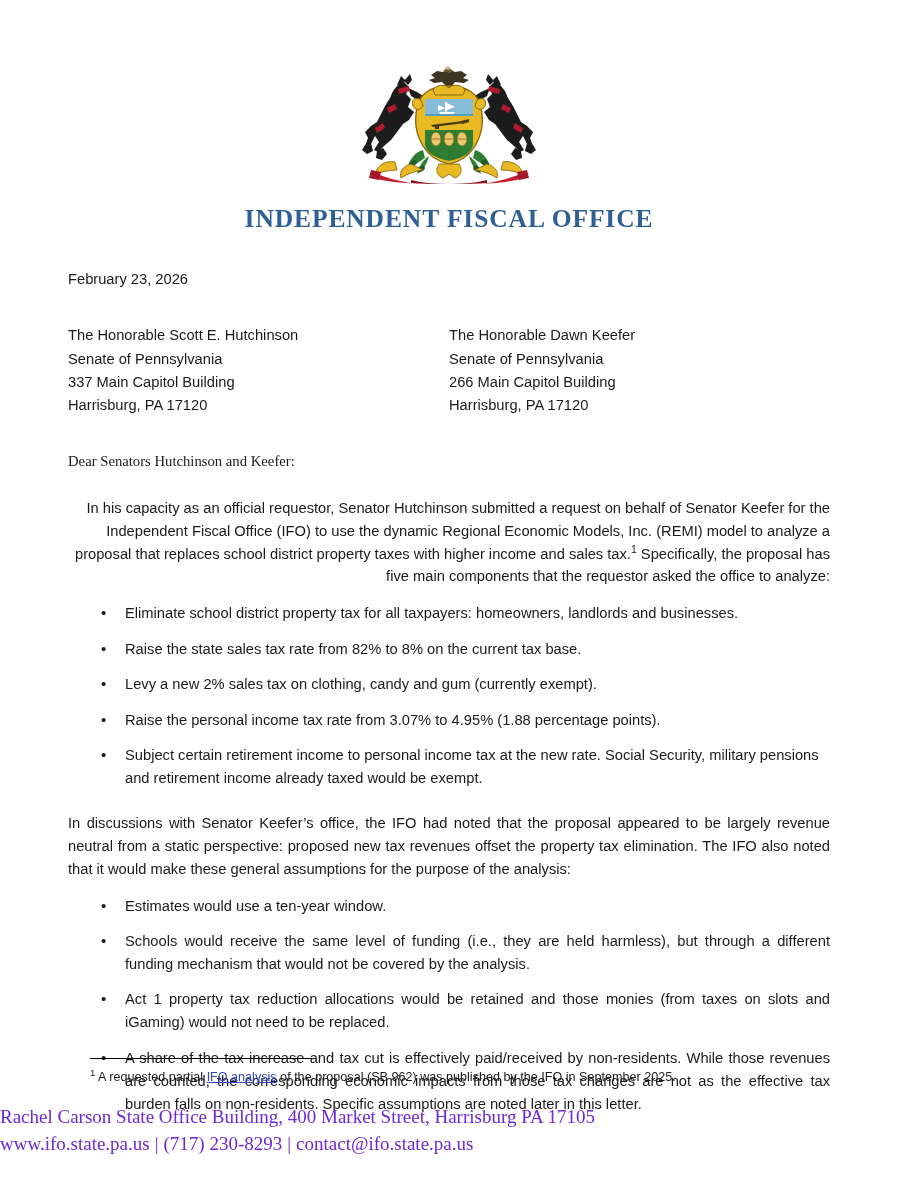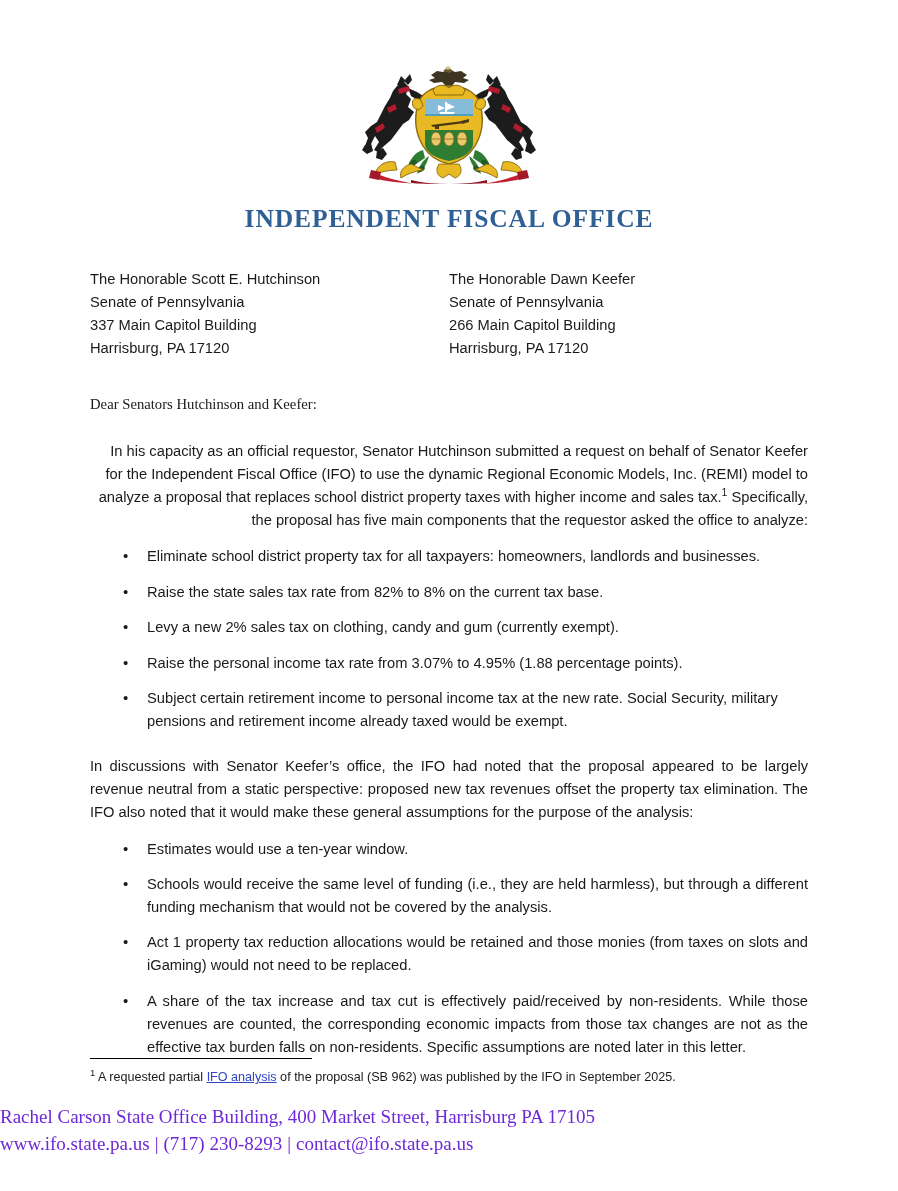--- a/index.html
+++ b/index.html
@@ -15,21 +15,21 @@
     font-family: "Liberation Sans", sans-serif;
     color: #1a1a1a;
     overflow: hidden;
   }
 
   .page {
     position: relative;
     width: 898px;
     height: 1191px;
     box-sizing: border-box;
-    padding: 0 90px;
+    padding: 0 68px;
   }
 
   
   .header {
     padding-top: 66px;
     text-align: center;
   }
   .seal-wrap {
     display: flex;
     justify-content: center;
@@ -267,20 +267,21 @@
         <path d="M60 114 C72 117 86 118 98 118 C110 118 124 117 136 114
                  L136 117 C124 118 110 118 98 118 C86 118 72 118 60 117 Z" fill="#8f1422"></path>
       </svg>
     </div>
 
     <div class="org-title">INDEPENDENT FISCAL OFFICE</div>
   </div>
 
   <div class="letter">
 
+    <div class="date-line">February 23, 2026</div>
 
     <div class="addresses">
       <div class="addr-col">
         <span class="addr-line">The Honorable Scott E. Hutchinson</span>
         <span class="addr-line">Senate of Pennsylvania</span>
         <span class="addr-line">337 Main Capitol Building</span>
         <span class="addr-line">Harrisburg, PA 17120</span>
       </div>
       <div class="addr-col">
         <span class="addr-line">The Honorable Dawn Keefer</span>

